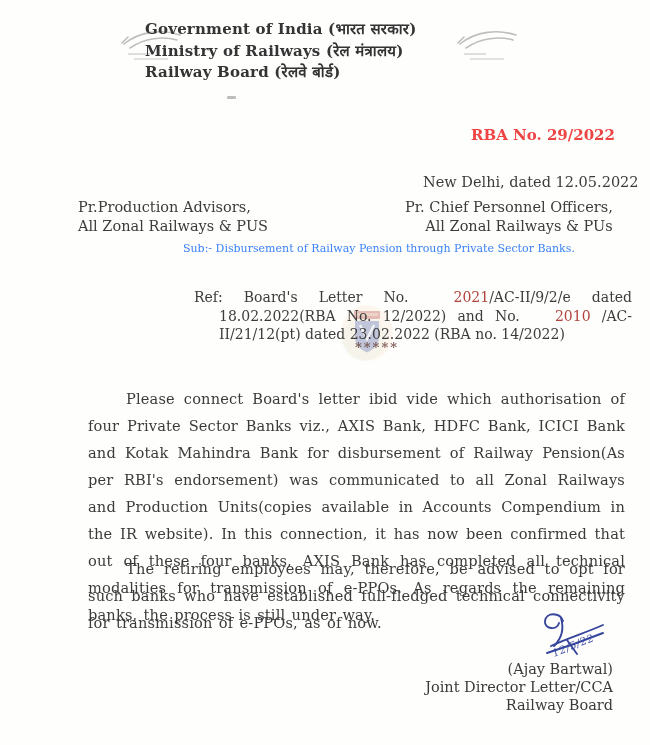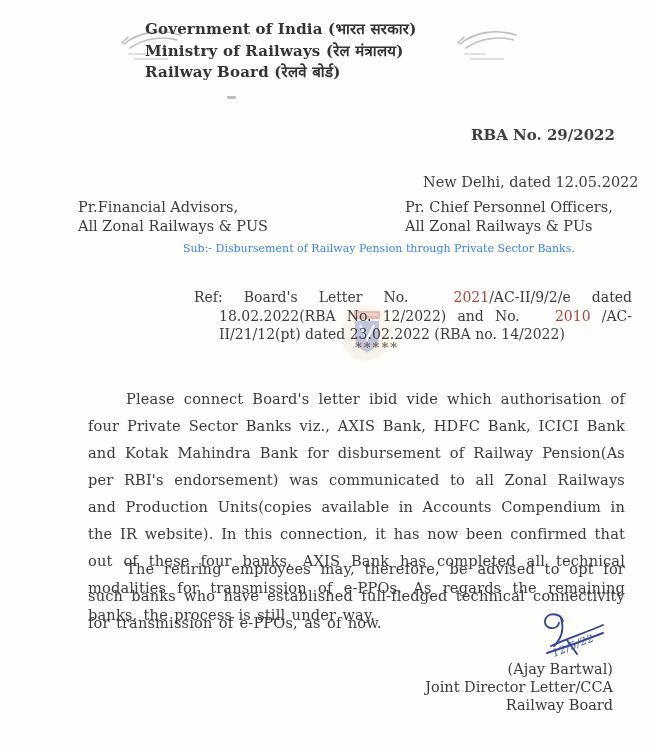--- a/index.html
+++ b/index.html
@@ -10,25 +10,25 @@
   
   .letterhead { position:absolute; top:19px; left:145px; width:320px;
     font-weight:bold; font-size:15px; line-height:21.5px;
     color:#343434; letter-spacing:.2px; }
   .logo { position:absolute; opacity:.55; }
   .logo-left  { left:110px; top:22px; }
   .logo-right { left:443px; top:22px; }
   .artifact { position:absolute; left:227px; top:96px; width:9px; height:3px;
     background:#9a9a9a; opacity:.65; border-radius:1px; }
   
-  .rba { position:absolute; top:126px; right:35px; font-weight:bold; font-size:15px; color:#404040; }
+  .rba { position:absolute; top:126px; right:35px; font-weight:bold; font-size:15px; color:#ef4444; }
   .letter-no { position:absolute; top:174px; left:82px; font-size:14.5px; }
   .date-line { position:absolute; top:174px; left:423px; font-size:14.5px;text-align:right; }
   .addr-left  { position:absolute; top:198px; left:78px;  font-size:14.5px; line-height:18.5px; }
-  .addr-right { position:absolute; top:198px; left:405px; font-size:14.5px; line-height:18.5px; }
+  .addr-right { position:absolute; top:198px; left:405px; font-size:14.5px; line-height:18.5px;text-align:right; }
   
   .subject { position:absolute; top:242px; left:183px; font-size:11px; color:#3b82f6; }
   .ref { position:absolute; top:288px; left:194px; width:438px; box-sizing:border-box;
     font-size:14px; line-height:18.5px; text-align:justify;
     padding-left:25px; text-indent:-25px; }
   .ref-link { color:#b0433b; text-decoration:none; cursor:pointer;margin-left:24px; }
   
   .watermark { position:absolute; left:340px; top:303px; width:54px; height:60px; opacity:.5; pointer-events:none; }
   .separator { position:absolute; top:340px; left:345px; width:64px; text-align:center;
     color:#6d4840; font-size:13px; letter-spacing:2px; font-weight:bold; opacity:.85; }
@@ -83,21 +83,21 @@
     <div>Railway Board (रेलवे बोर्ड)</div>
   </div>
 
   <div class="artifact"></div>
 
   <div class="rba">RBA No. 29/2022</div>
 
   <div class="date-line">New Delhi, dated 12.05.2022</div>
 
   <div class="addr-left">
-    <div>Pr.Financial Advisors,</div>
+    <div>Pr.Production Advisors,</div>
     <div>All Zonal Railways &amp; PUS</div>
   </div>
   <div class="addr-right">
     <div>Pr. Chief Personnel Officers,</div>
     <div>All Zonal Railways &amp; PUs</div>
   </div>
 
   <div class="subject">Sub:- Disbursement of Railway Pension through Private Sector Banks.</div>
 
   <div class="watermark">

